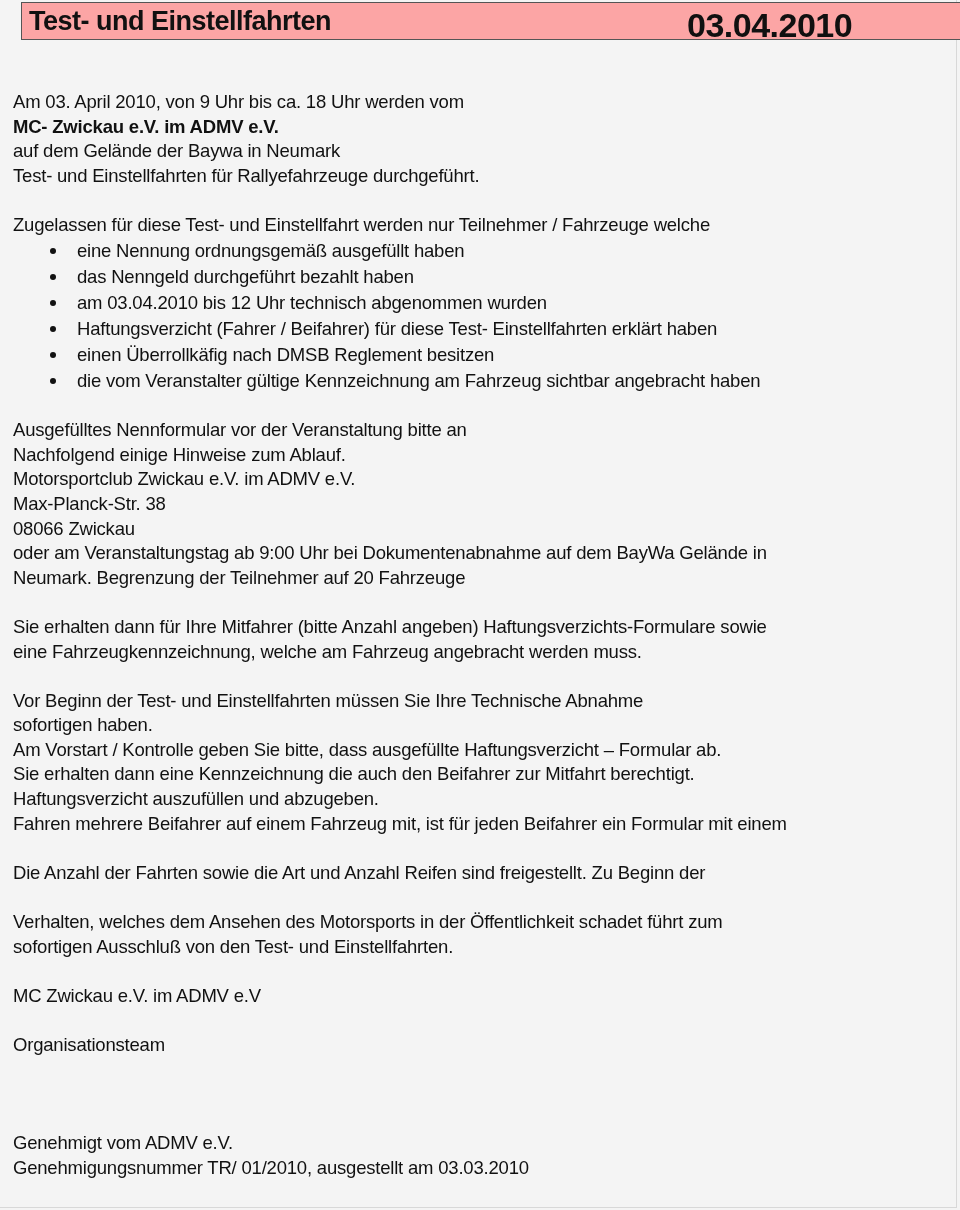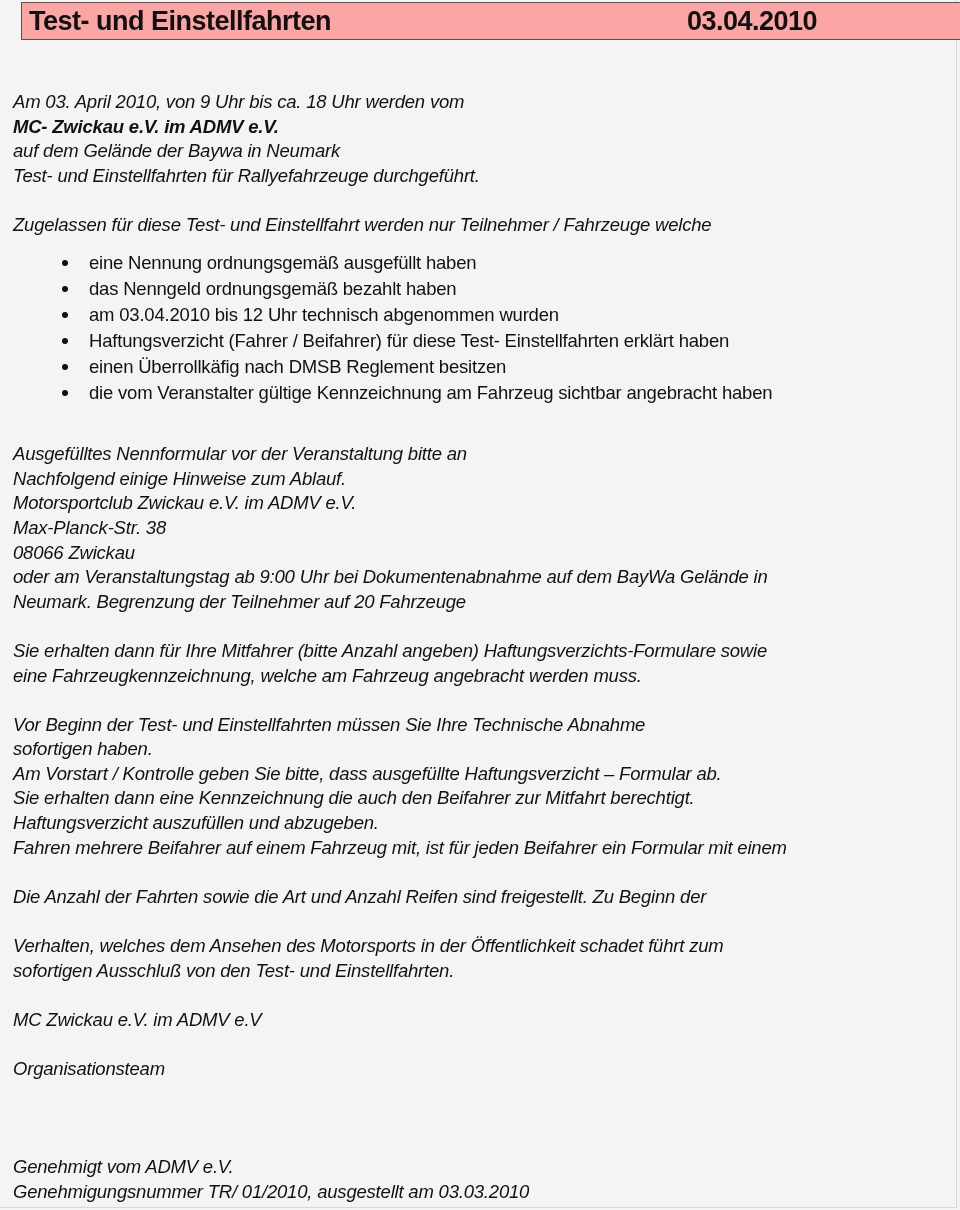--- a/index.html
+++ b/index.html
@@ -18,30 +18,30 @@
   .header {
     position: absolute; left: 21px; top: 2px; width: 953px; height: 38px;
     border: 1px solid #555; box-sizing: border-box; background: #fca5a5;
   }
   .header .title {
     position: absolute; left: 7px; top: 3px;
     font-size: 27px; font-weight: bold; letter-spacing: -0.5px;
   }
   .header .date {
     position: absolute; left: 665px; top: 3px;
-    font-size: 27px; font-weight: bold; letter-spacing: -0.5px;
+    font-size: 34px; font-weight: bold; letter-spacing: -0.5px;
   }
   .body {
     position: absolute; left: 13px; top: 90px; width: 930px;
     font-size: 18.5px; line-height: 24.6px; letter-spacing: -0.2px;
   }
-  .line { white-space: nowrap; font-style: italic; }
+  .line { white-space: nowrap; }
   .bold { font-weight: bold; }
   .gap { height: 24.6px; }
-  ul.bullets { list-style: none; margin: 12px; padding: 0; }
+  ul.bullets { list-style: none; margin: 0; padding: 0; }
   ul.bullets li { position: relative; padding-left: 64px; height: 26px; line-height: 26px; white-space: nowrap; }
   ul.bullets li .dot {
     position: absolute; left: 37px; top: 10px; width: 6px; height: 6px;
     border-radius: 50%; background: #111;
   }
 </style>
 </head>
 <body>
 
 <div class="page">
@@ -56,21 +56,21 @@
       <div class="line bold">MC- Zwickau e.V. im ADMV e.V.</div>
       <div class="line">auf dem Gelände der Baywa in Neumark</div>
       <div class="line">Test- und Einstellfahrten für Rallyefahrzeuge durchgeführt.</div>
     </div>
     <div class="gap"></div>
 
     <div>
       <div class="line">Zugelassen für diese Test- und Einstellfahrt werden nur Teilnehmer / Fahrzeuge welche</div>
       <ul class="bullets">
         <li><span class="dot"></span><span>eine Nennung ordnungsgemäß ausgefüllt haben</span></li>
-        <li><span class="dot"></span><span>das Nenngeld ordnungsgemäß bezahlt haben</span></li>
+        <li><span class="dot"></span><span>das Nenngeld durchgeführt bezahlt haben</span></li>
         <li><span class="dot"></span><span>am 03.04.2010 bis 12 Uhr technisch abgenommen wurden</span></li>
         <li><span class="dot"></span><span>Haftungsverzicht (Fahrer / Beifahrer) für diese Test- Einstellfahrten erklärt haben</span></li>
         <li><span class="dot"></span><span>einen Überrollkäfig nach DMSB Reglement besitzen</span></li>
         <li><span class="dot"></span><span>die vom Veranstalter gültige Kennzeichnung am Fahrzeug sichtbar angebracht haben</span></li>
       </ul>
     </div>
     <div class="gap"></div>
 
     <div>
       <div class="line">Ausgefülltes Nennformular vor der Veranstaltung bitte an</div>

